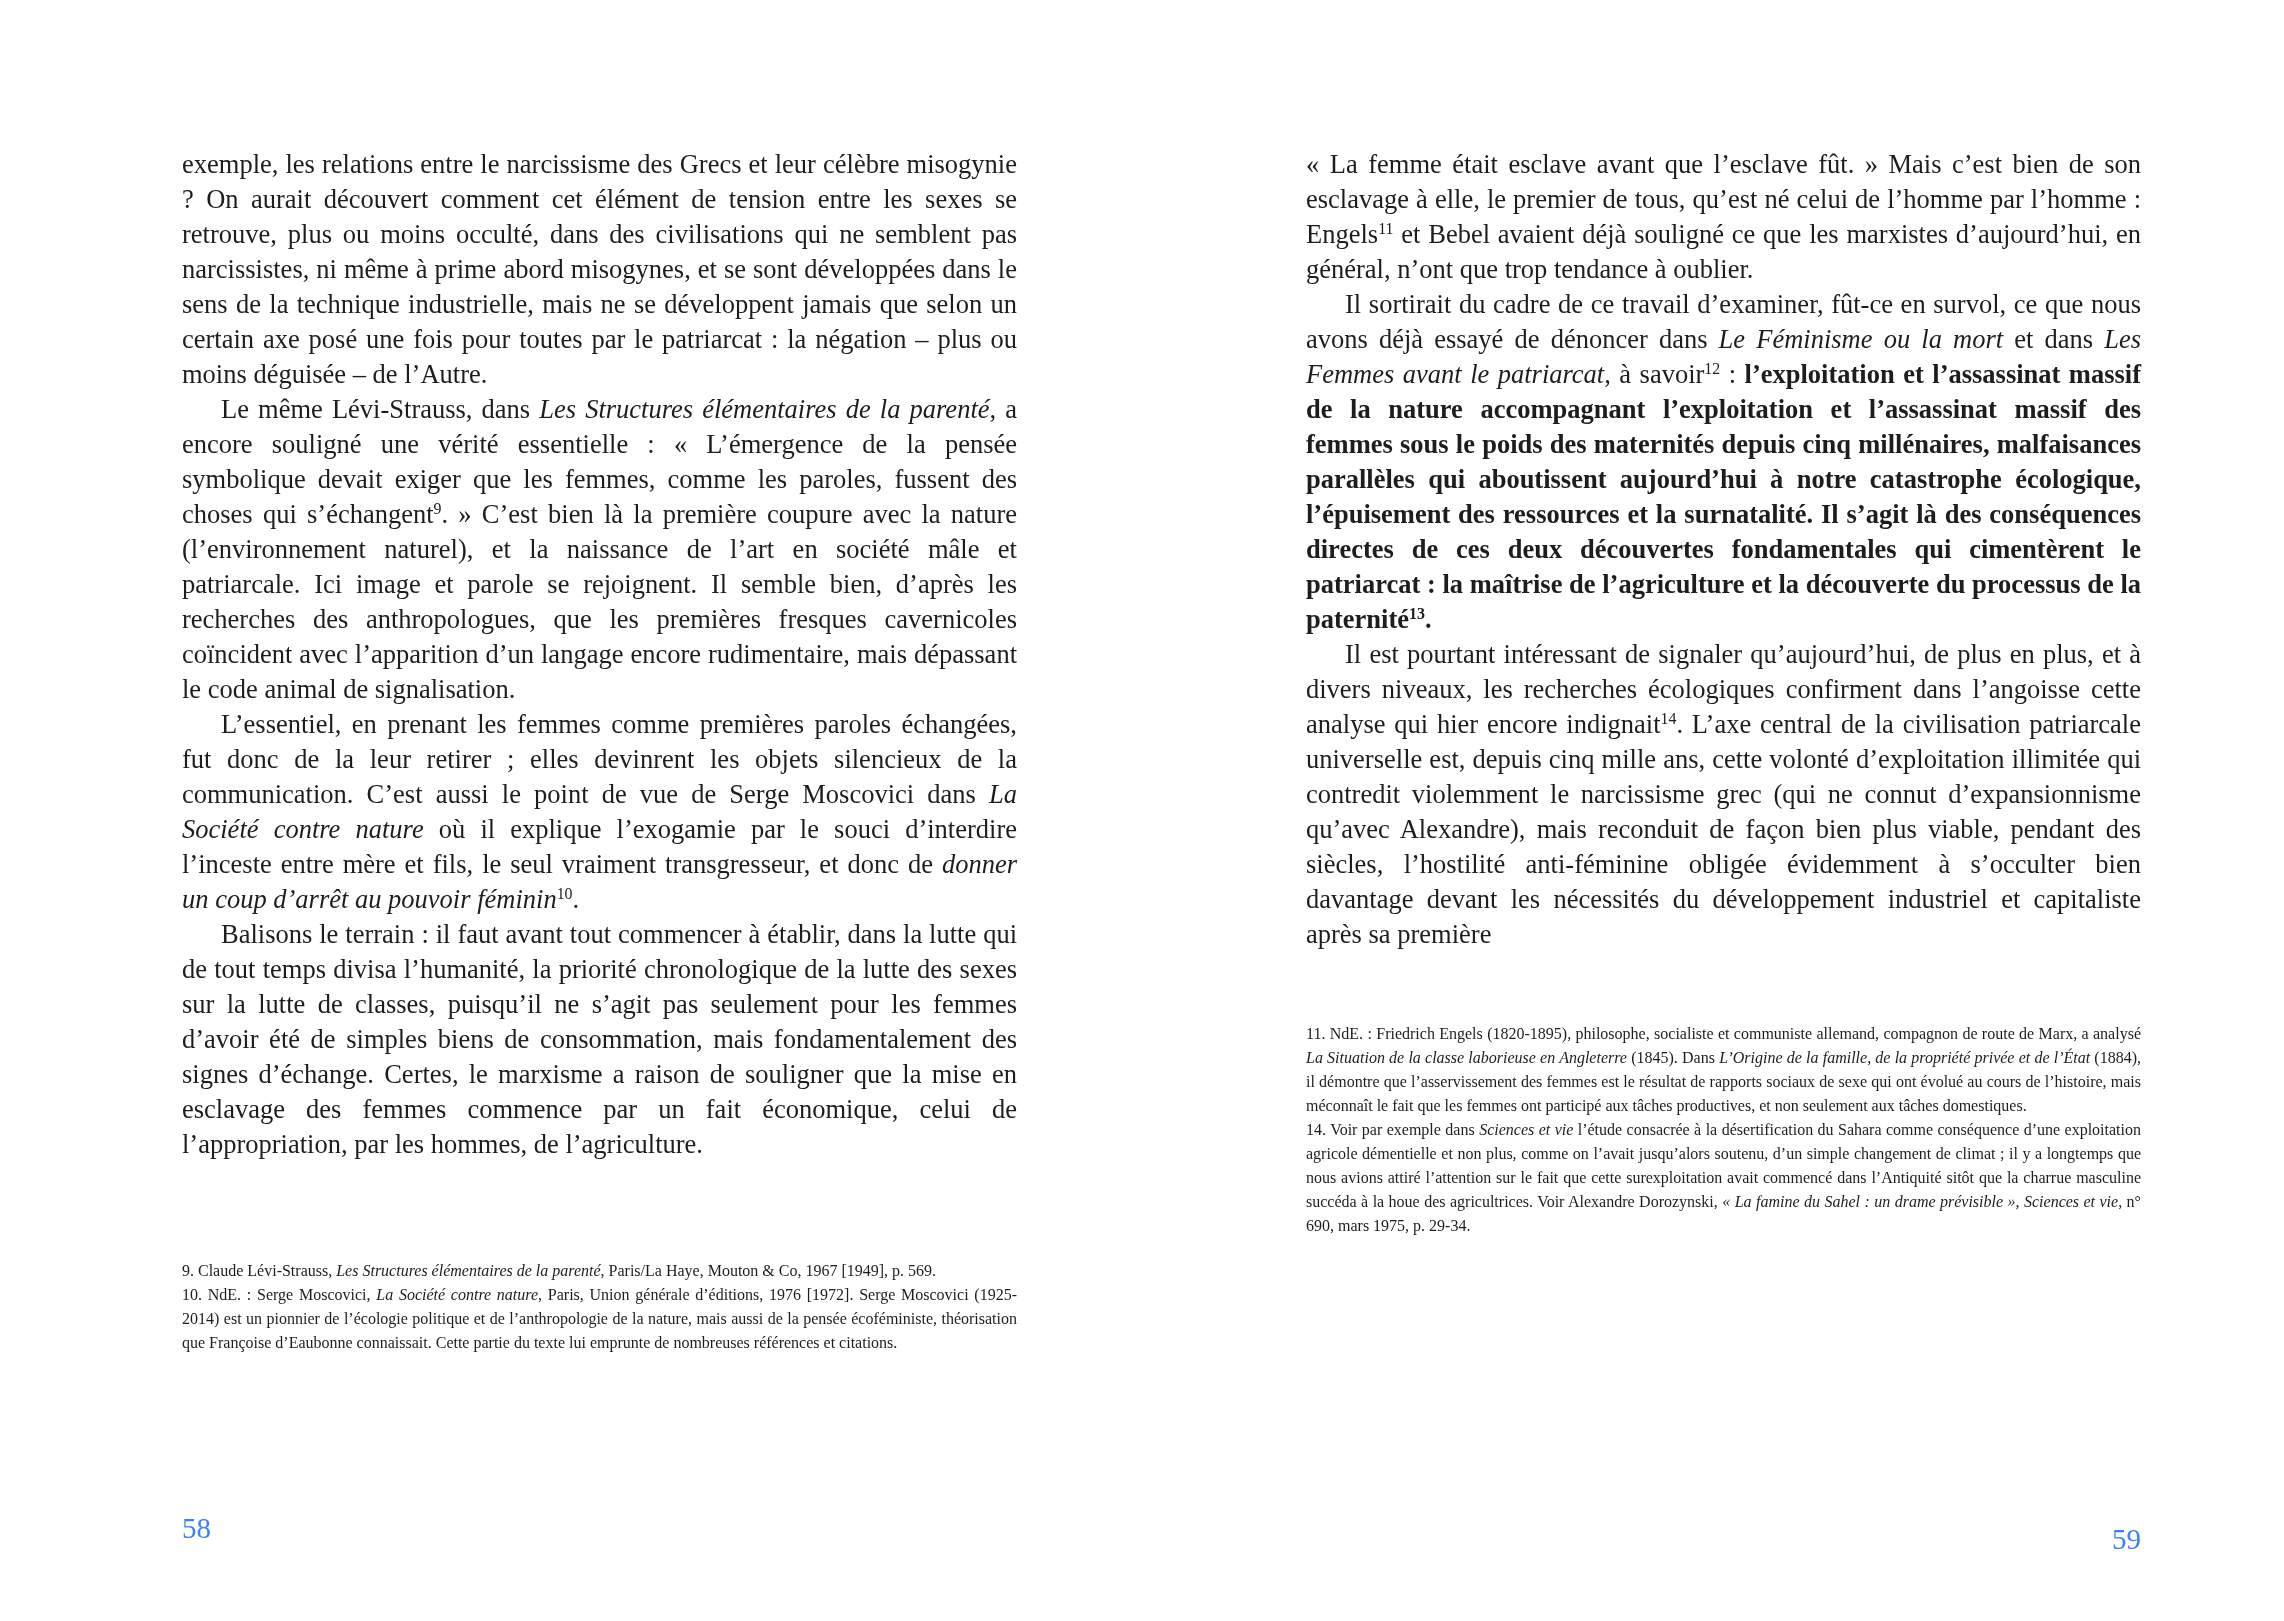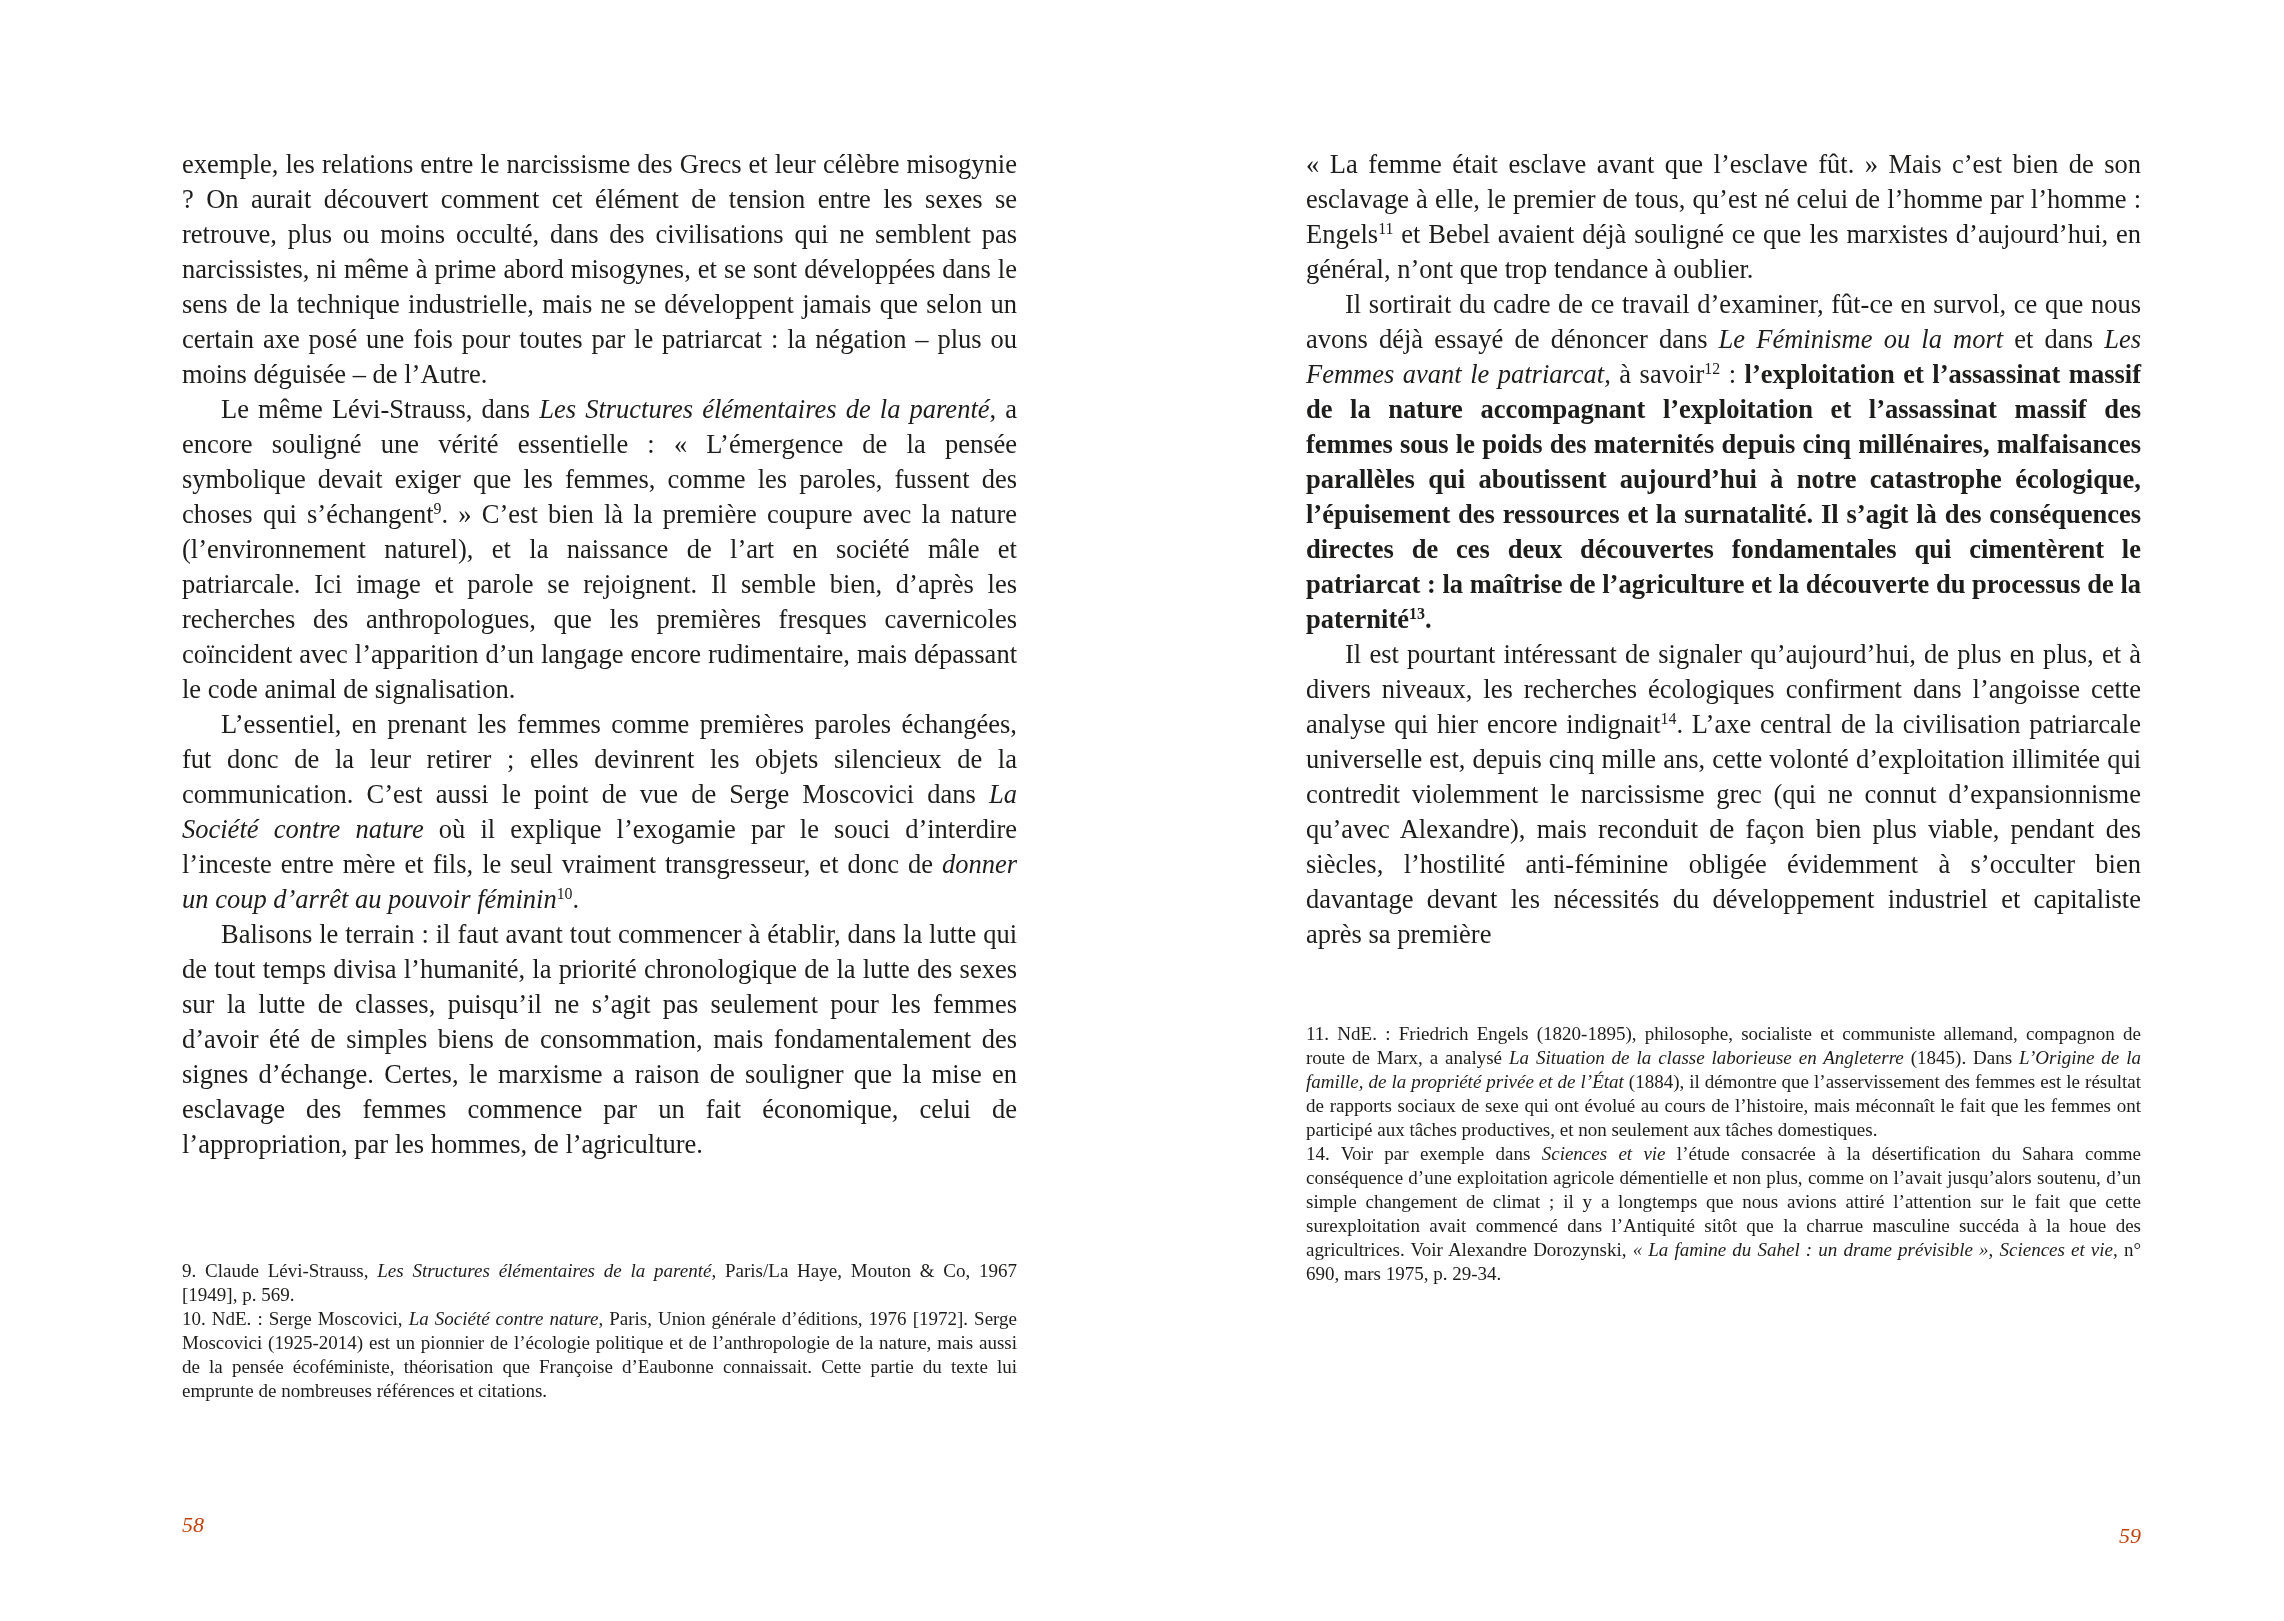--- a/index.html
+++ b/index.html
@@ -34,34 +34,33 @@
     line-height: 35px;
     text-align: justify;
   }
   .body-text p { margin: 0; }
   .body-text p.indent { text-indent: 39px; }
 
   .footnotes {
     position: absolute;
     left: 0;
     right: 0;
-    font-size: 19px;
+    font-size: 16px;
     line-height: 24px;
     text-align: justify;
   }
   .page-left  .footnotes { top: 1259px; }
   .page-right .footnotes { top: 1022px; }
   .footnotes p { margin: 0; }
 
   .page-number {
     position: absolute;
     top: 1512px;
-    font-size: 22px;
-    color: #c2410c;
-    font-style: italic;
+    font-size: 29px;
+    color: #3b82f6;
   }
   .page-left  .page-number { left: 0; }
   .page-right .page-number { right: 0; text-align: right; margin-top: 11px; }
 
   .it { font-style: italic; }
   .bd { font-weight: bold; margin-top: 32px; }
   sup.fn {
     font-size: 0.6em;
     line-height: 0;
     vertical-align: baseline;

